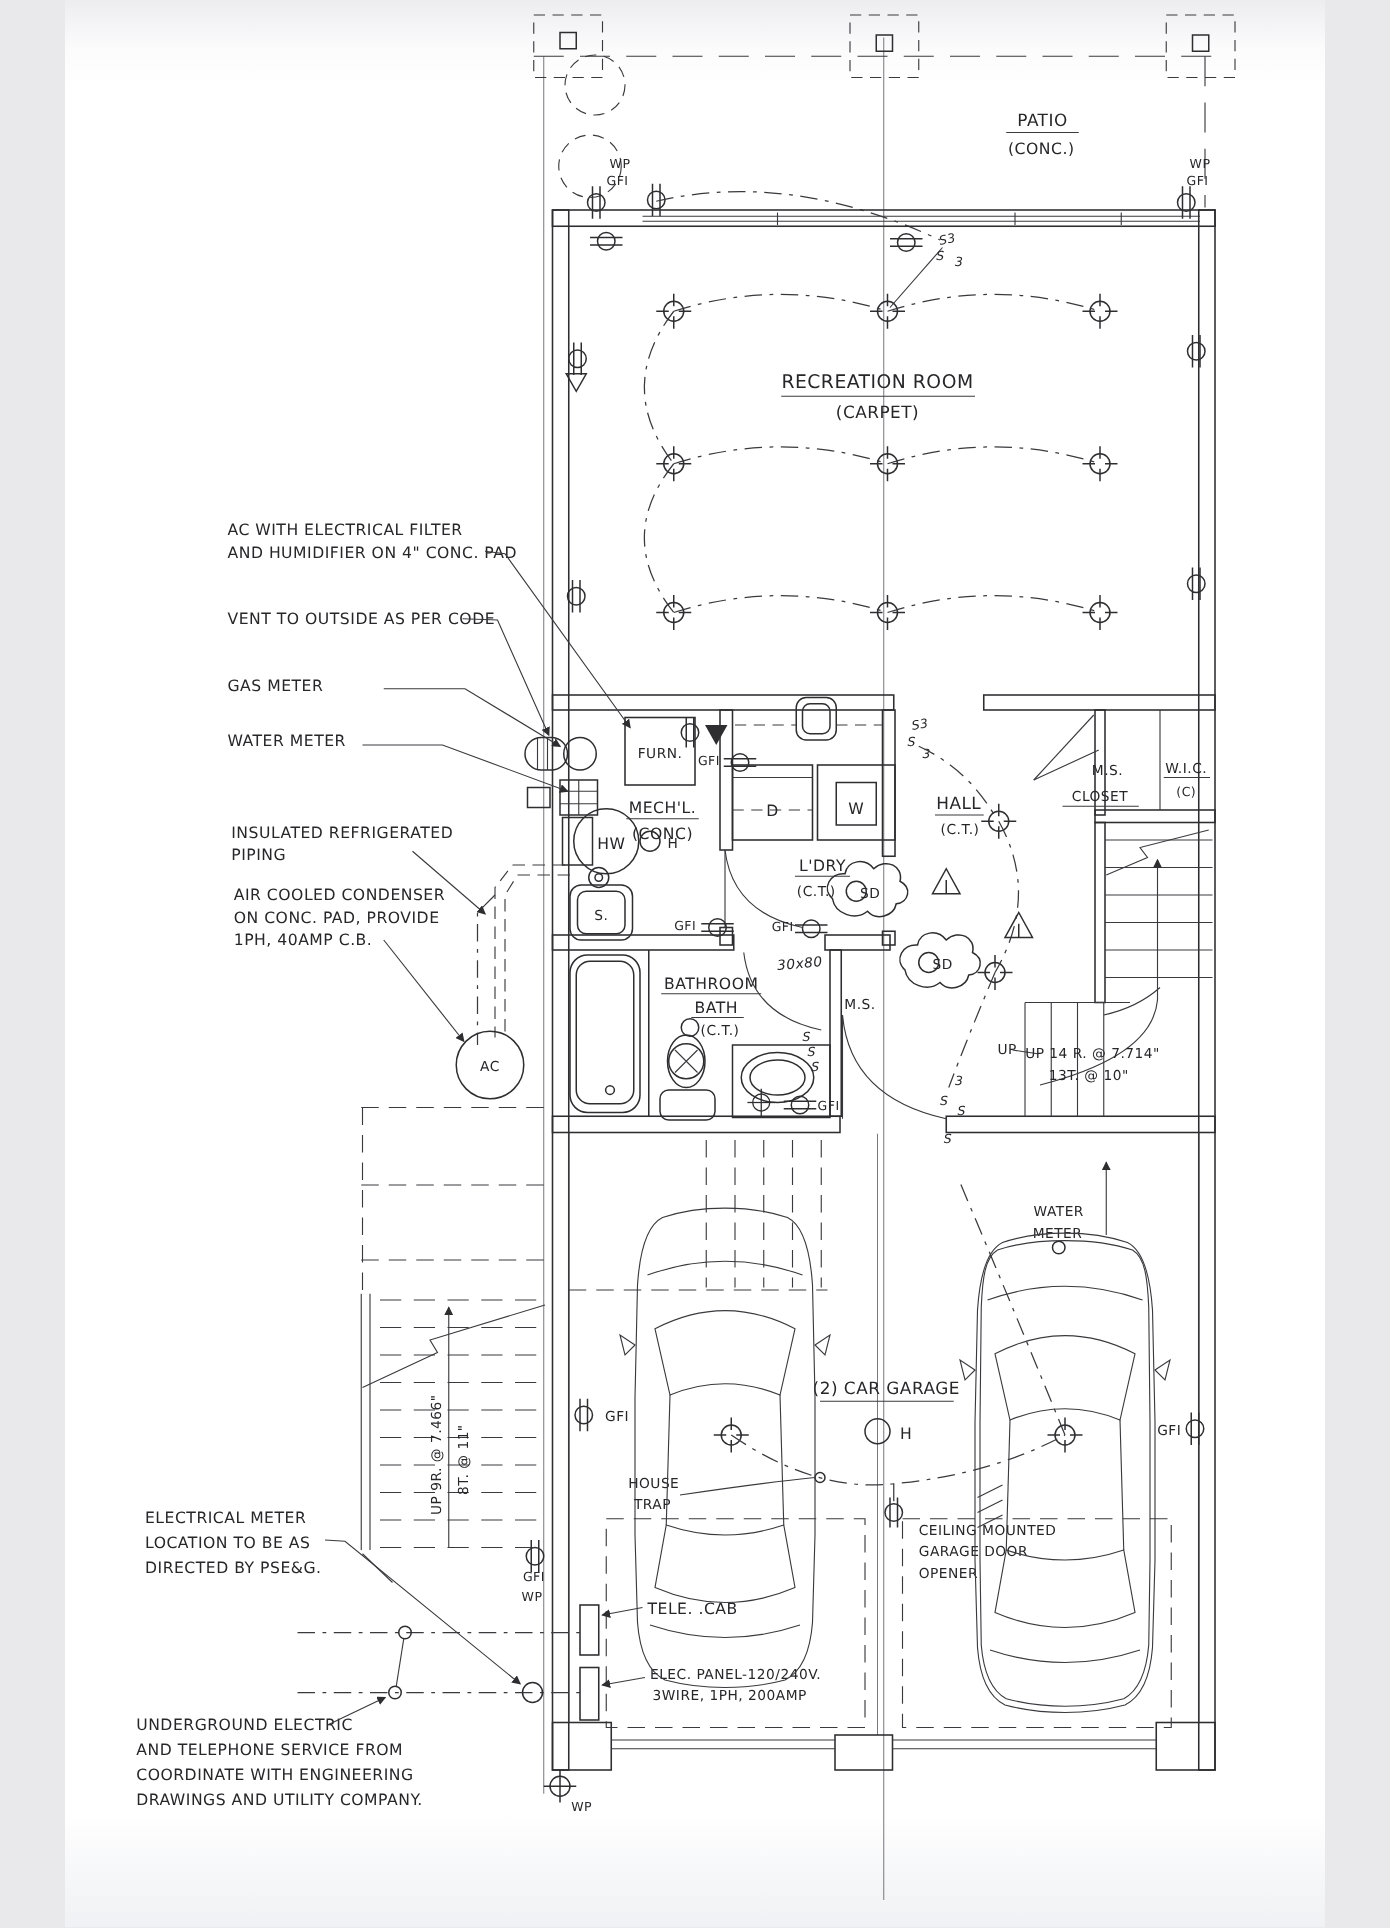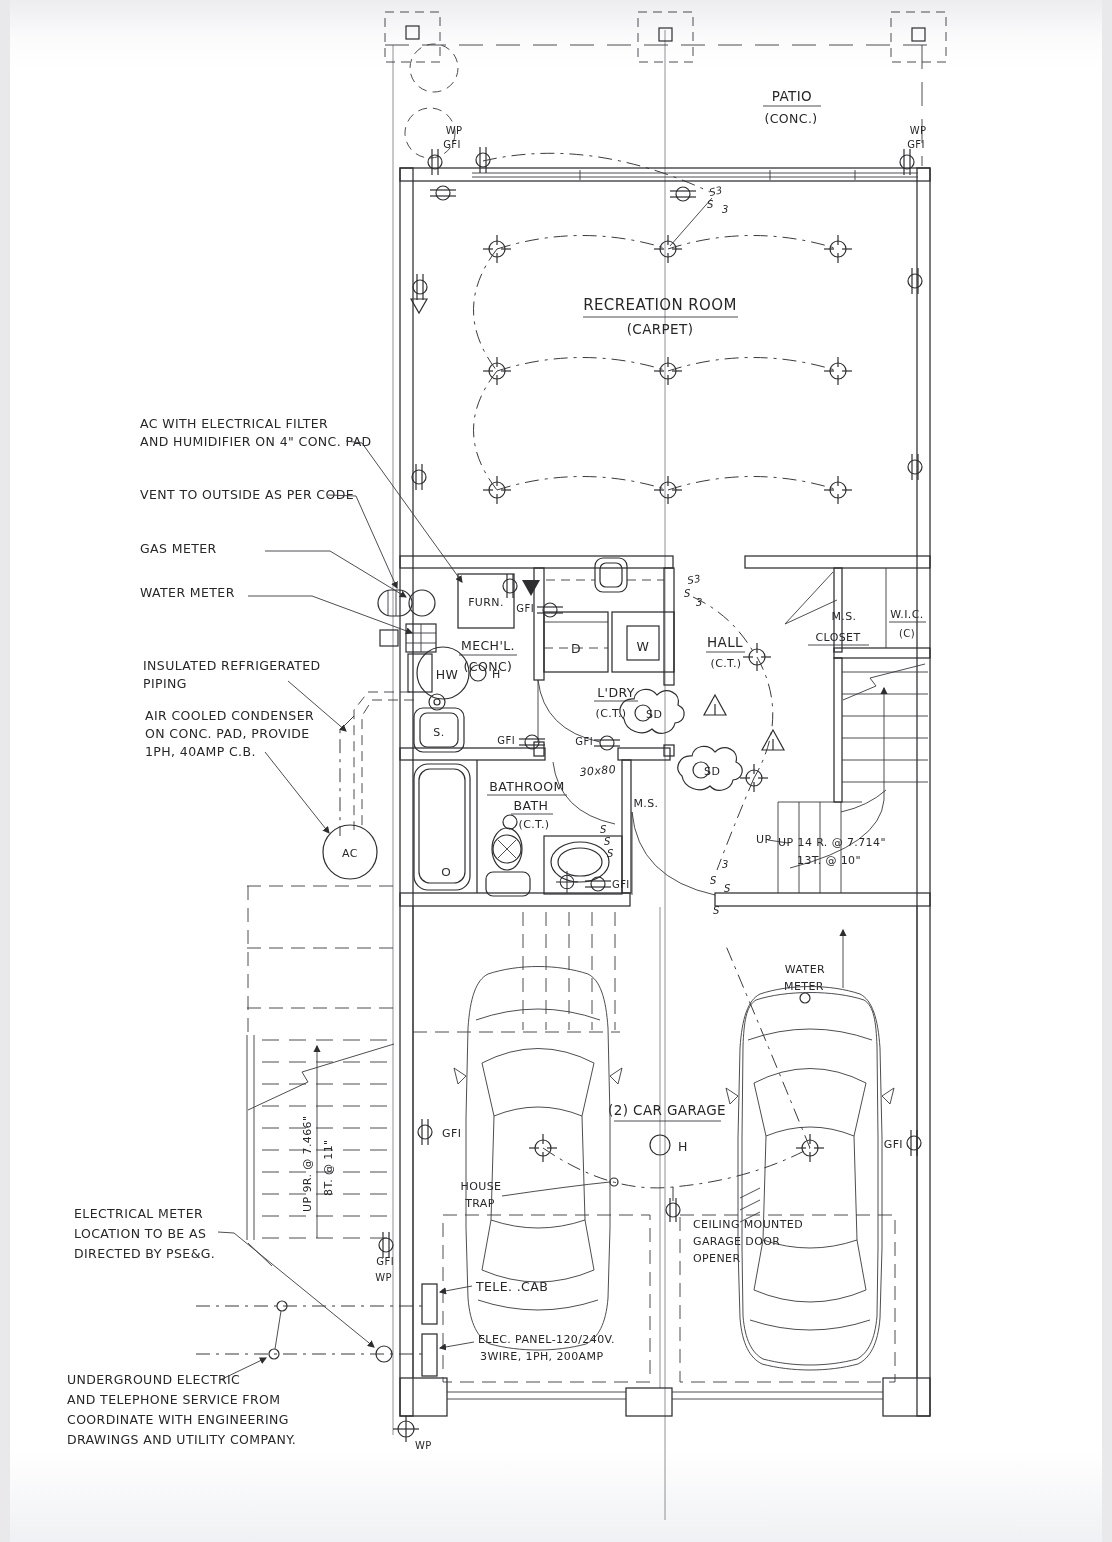--- a/index.html
+++ b/index.html
@@ -1,16 +1,16 @@
 <!DOCTYPE html>
 <html><head>
 <meta charset="utf-8">
 <style>
   html,body{margin:0;padding:0;background:#e9e9ec;}
-  #page{position:relative;width:1092px;height:1542px;margin:0 auto;
+  #page{position:relative;width:1008px;height:1542px;margin:0 auto;
     background:linear-gradient(180deg,#ededf0 0px,#fbfbfc 38px,#ffffff 70px,#ffffff 1450px,#f0f1f4 1542px);
     overflow:hidden;}
   svg{position:absolute;left:0;top:0;}
   .t{font-family:"DejaVu Sans",sans-serif;fill:#27272a;letter-spacing:.4px;}
   .t10{font-size:10px}.t11{font-size:11px}.t12{font-size:12.5px}.t13{font-size:13.5px}.t15{font-size:15px}
   .it{font-style:italic}
   .mid{text-anchor:middle}.end{text-anchor:end}
   .w{fill:none;stroke:#2e2e31;stroke-width:1.25px;}
   .thin{fill:none;stroke:#3a3a3e;stroke-width:.9px;}
   .faint{fill:none;stroke:#77777c;stroke-width:.8px;}

